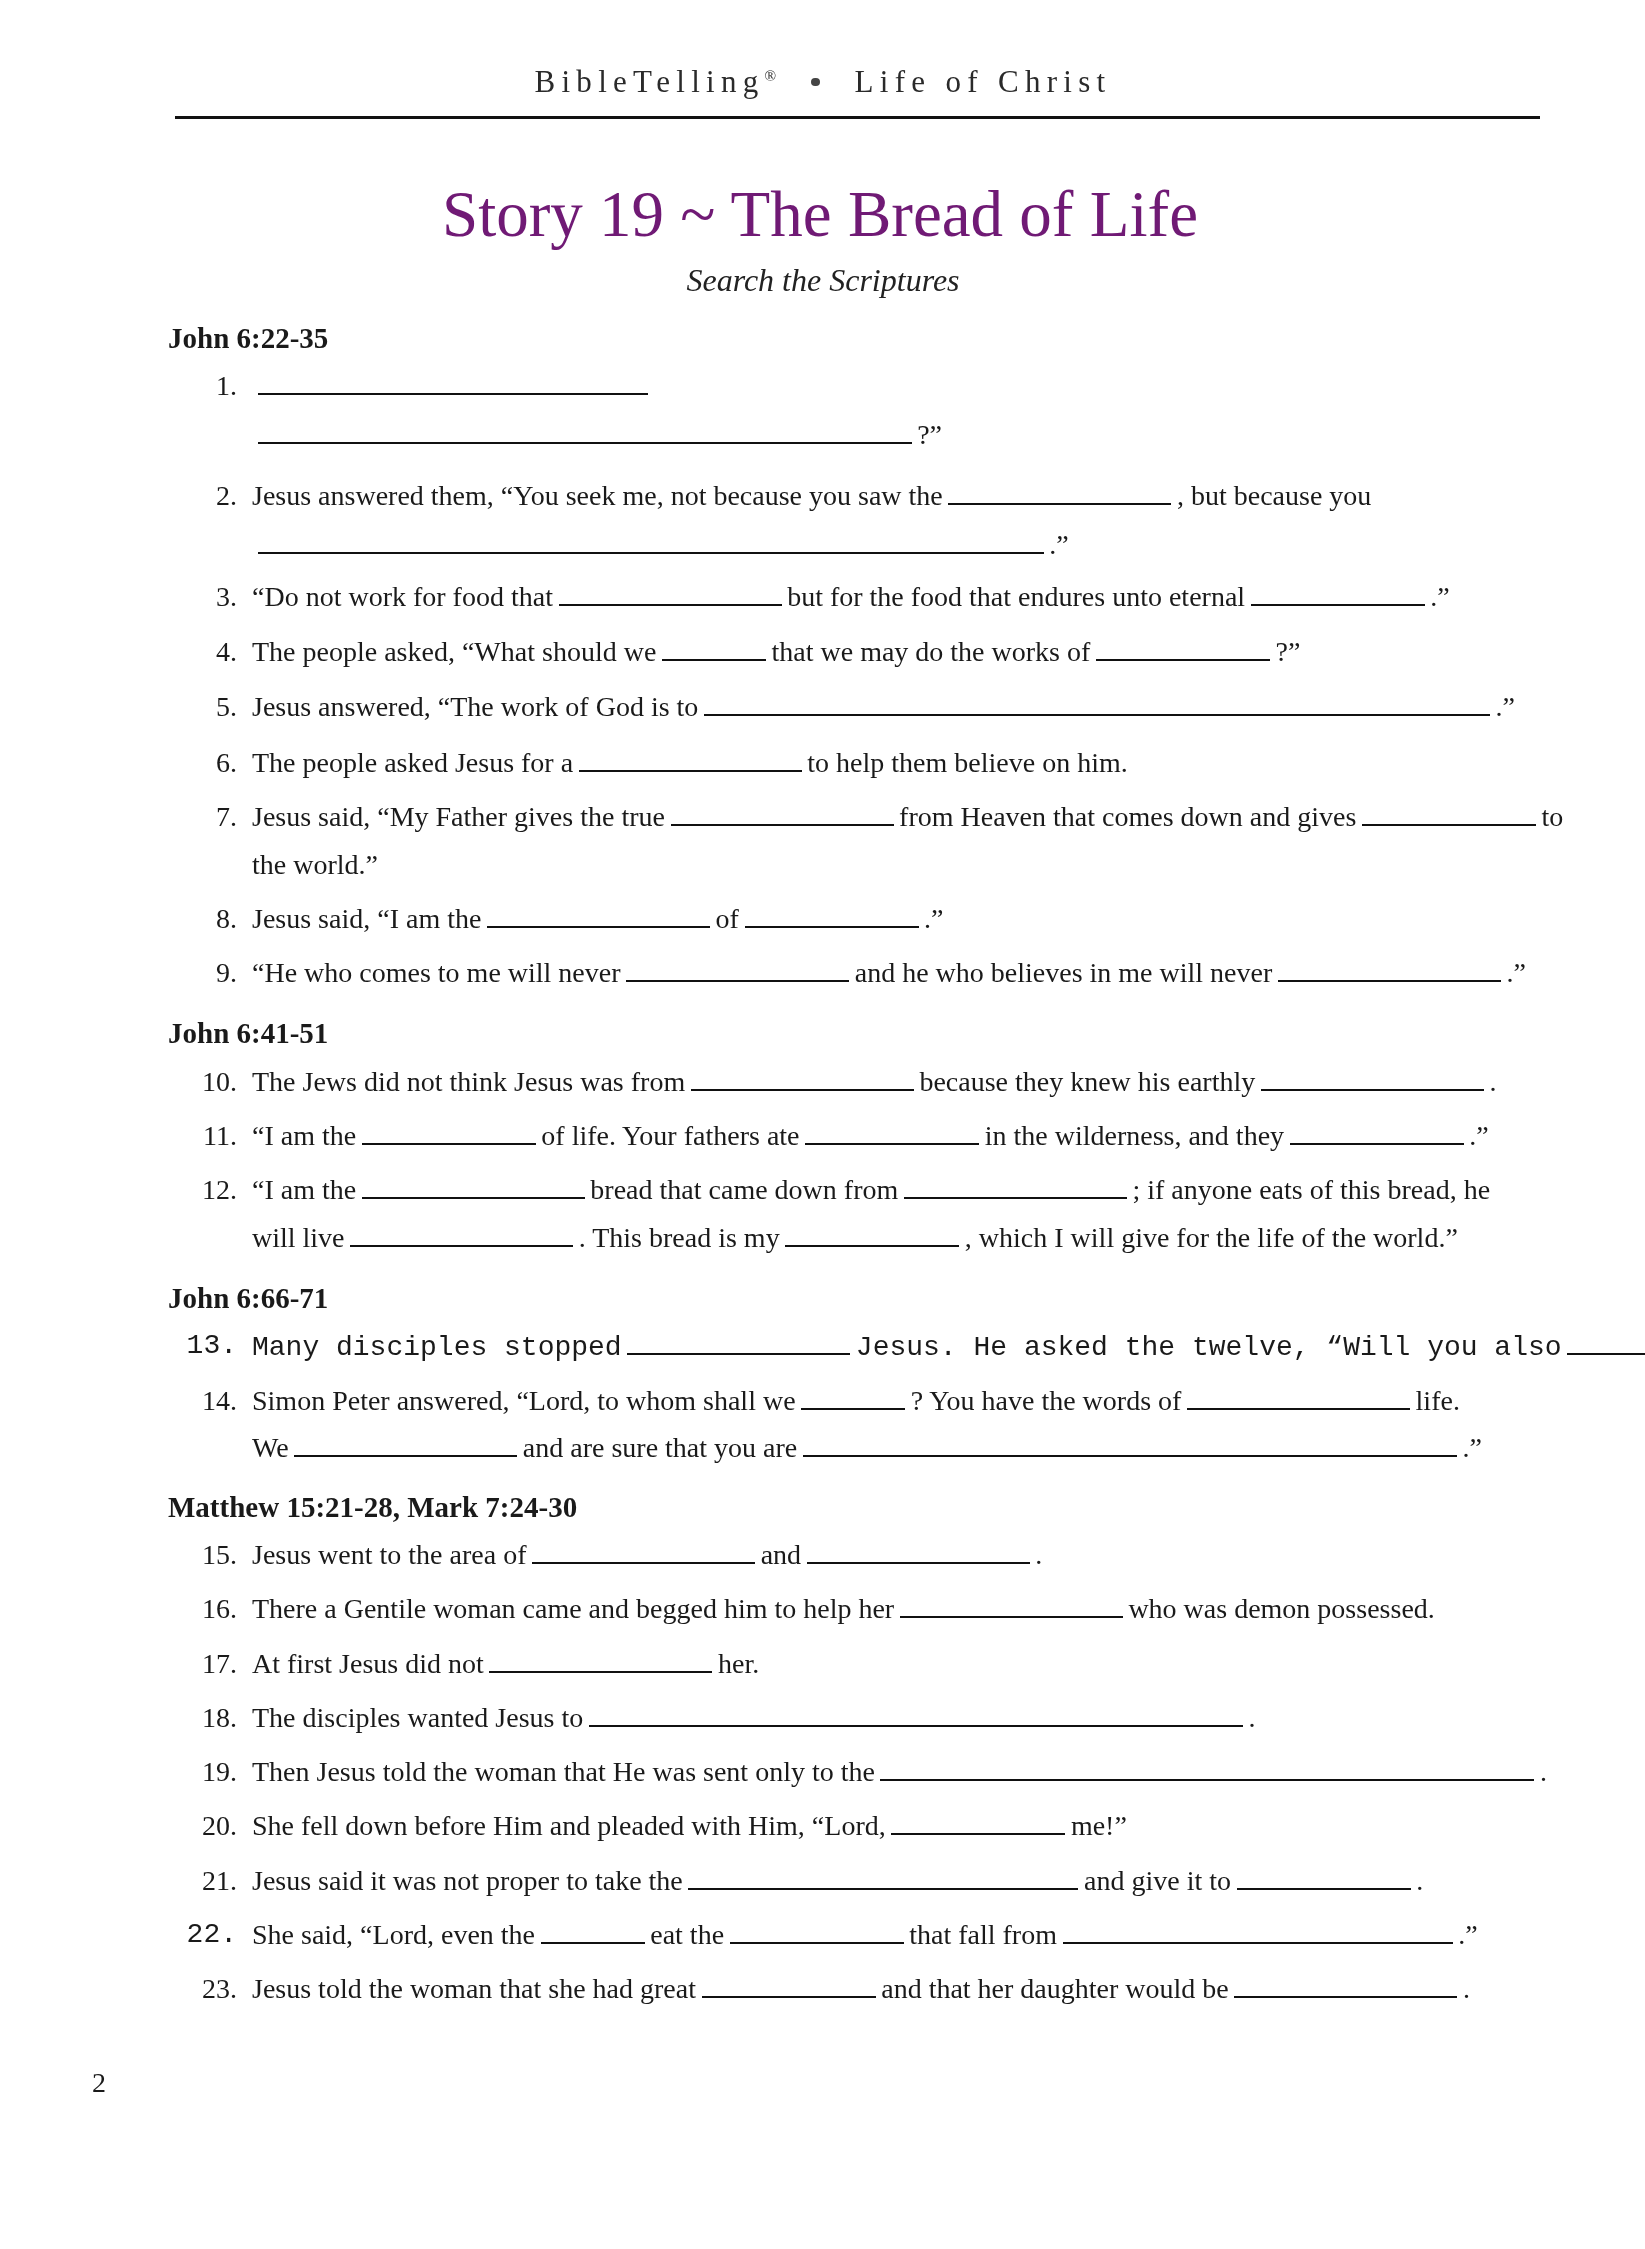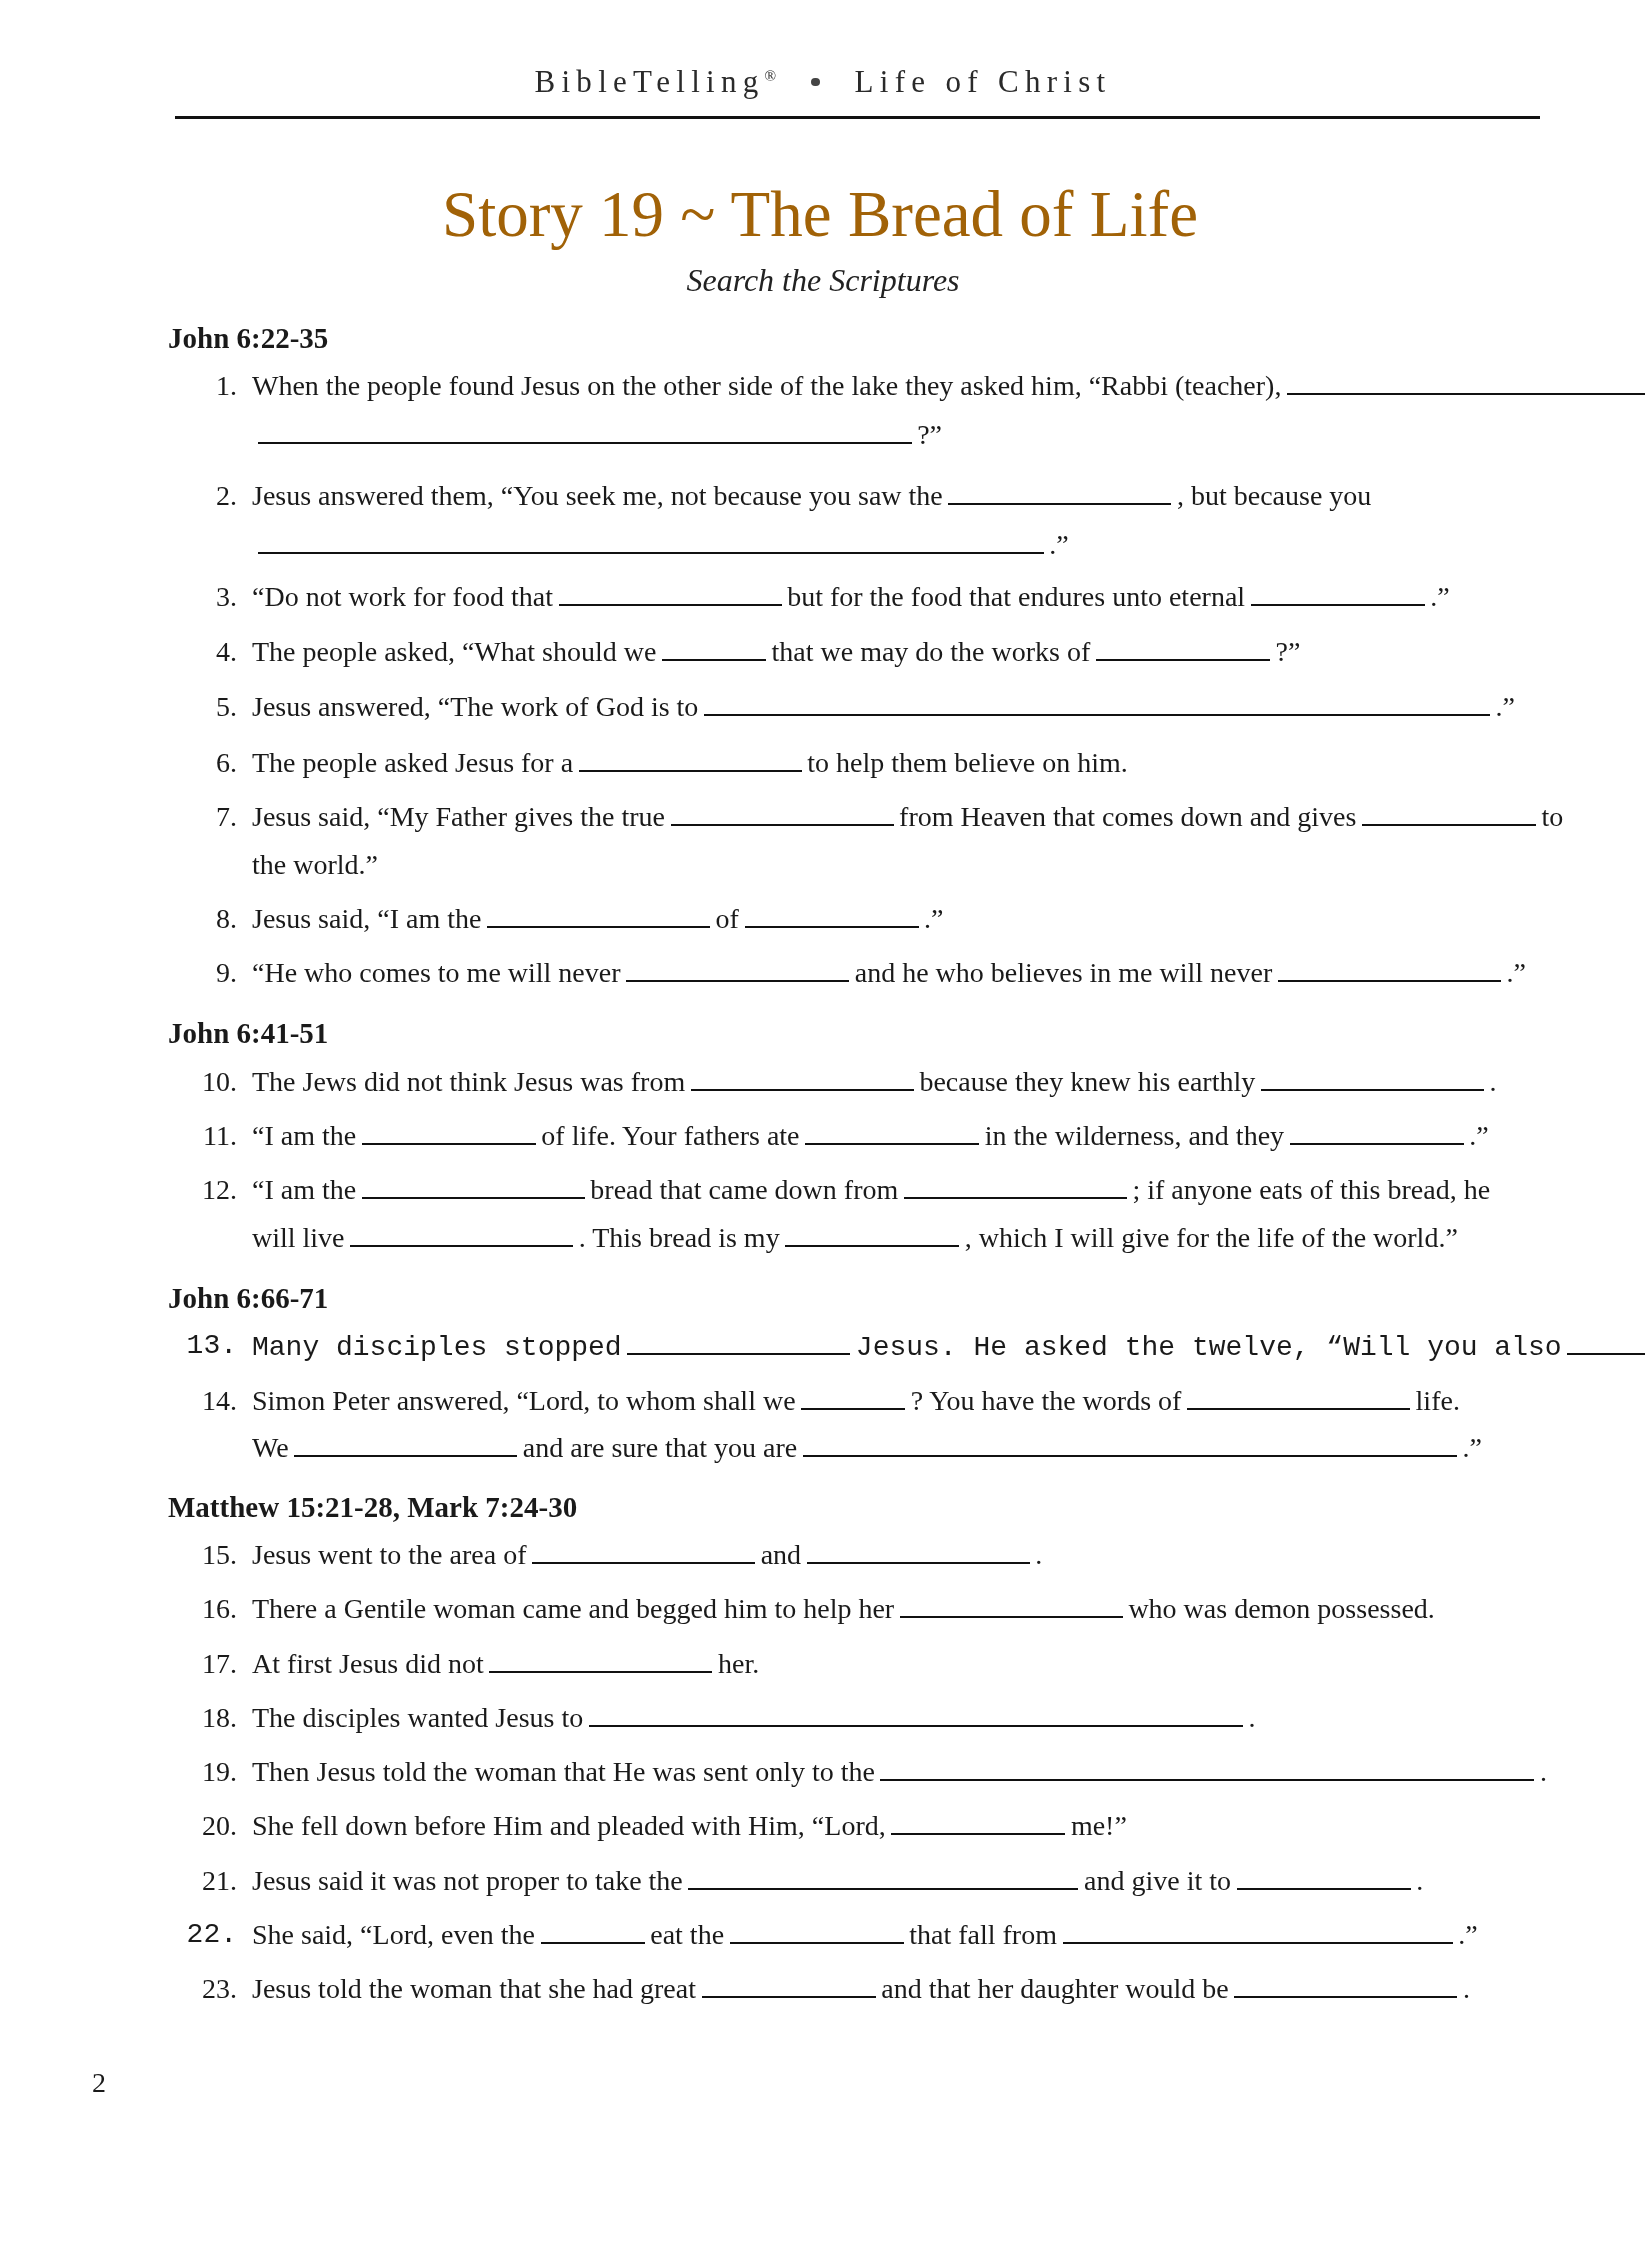--- a/index.html
+++ b/index.html
@@ -5,21 +5,21 @@
   html, body { margin: 0; padding: 0; background: #ffffff; }
   body { width: 1646px; height: 2250px; position: relative; overflow: hidden;
          font-family: "Liberation Serif", "DejaVu Serif", serif; color: #1a1a1a; }
   .abs { position: absolute; white-space: nowrap; }
   .running-head { top: 64px; left: 0; width: 1646px; text-align: center;
                   font-size: 31px; letter-spacing: 6.3px; color: #2a2a2a; }
   .running-head .reg { font-size: 15.3px; vertical-align: super; letter-spacing: 0; }
   .running-head .dot { display: inline-block; width: 8.4px; height: 8.4px; border-radius: 50%;
                        background: #444; margin: 0 35px 5.6px 35px; vertical-align: middle; }
   .head-rule { top: 116px; left: 175px; width: 1365px; height: 2.8px; background: #111; }
-  .title { top: 177px; left: 0; width: 1640px; text-align: center; font-size: 65px; color: #a16207; }
+  .title { top: 177px; left: 0; width: 1640px; text-align: center; font-size: 65px; color: #701a75; }
   .subtitle { top: 262px; left: 0; width: 1646px; text-align: center; font-size: 32px;
               font-style: italic; color: #222; }
   .section { font-size: 29px; font-weight: bold; left: 168px; color: #1a1a1a; }
   .line { font-size: 28px; line-height: 33px; }
   .num { position: absolute; text-align: right; width: 63px; font-size: 28px; }
   .blank { display: inline-block; border-bottom: 2.1px solid #111; height: 24px; vertical-align: baseline; margin: 0 5.6px; }
   .page-num { top: 2067px; left: 92px; font-size: 28px; }
 </style>
 </head>
 <body>
@@ -31,21 +31,21 @@
 
 <div class="abs title">Story 19 ~ The Bread of Life</div>
 <div class="abs subtitle">Search the Scriptures</div>
 
 <div class="abs section" style="top:322px">John 6:22-35</div>
 <div class="abs section" style="top:1017px">John 6:41-51</div>
 <div class="abs section" style="top:1282px">John 6:66-71</div>
 <div class="abs section" style="top:1491px">Matthew 15:21-28, Mark 7:24-30</div>
 
 <div id="questions">
-    <div class="abs line" style="top: 369px; left: 252px;"><span class="num" style="left: -78px;">1.</span><span>When the people found Jesus on the other side of the lake they asked him, “Rabbi (teacher),</span><span class="blank" style="width: 390px;"></span></div>
+    <div class="abs line" style="top: 369px; left: 252px;"><span class="num" style="left: -78px;">1.</span><span class="blank" style="width: 390px;"></span></div>
     <div class="abs line" style="top: 418px; left: 252px;"><span class="blank" style="width: 654px;"></span><span>?”</span></div>
     <div class="abs line" style="top: 479px; left: 252px;"><span class="num" style="left: -78px;">2.</span><span>Jesus answered them, “You seek me, not because you saw the</span><span class="blank" style="width: 223px;"></span><span>, but because you</span></div>
     <div class="abs line" style="top: 528px; left: 252px;"><span class="blank" style="width: 786px;"></span><span>.”</span></div>
     <div class="abs line" style="top: 580px; left: 252px;"><span class="num" style="left: -78px;">3.</span><span>“Do not work for food that</span><span class="blank" style="width: 223px;"></span><span>but for the food that endures unto eternal</span><span class="blank" style="width: 174px;"></span><span>.”</span></div>
     <div class="abs line" style="top: 635px; left: 252px;"><span class="num" style="left: -78px;">4.</span><span>The people asked, “What should we</span><span class="blank" style="width: 104px;"></span><span>that we may do the works of</span><span class="blank" style="width: 174px;"></span><span>?”</span></div>
     <div class="abs line" style="top: 690px; left: 252px;"><span class="num" style="left: -78px;">5.</span><span>Jesus answered, “The work of God is to</span><span class="blank" style="width: 786px;"></span><span>.”</span></div>
     <div class="abs line" style="top: 746px; left: 252px;"><span class="num" style="left: -78px;">6.</span><span>The people asked Jesus for a</span><span class="blank" style="width: 223px;"></span><span>to help them believe on him.</span></div>
     <div class="abs line" style="top: 800px; left: 252px;"><span class="num" style="left: -78px;">7.</span><span>Jesus said, “My Father gives the true</span><span class="blank" style="width: 223px;"></span><span>from Heaven that comes down and gives</span><span class="blank" style="width: 174px;"></span><span>to</span></div>
     <div class="abs line" style="top: 848px; left: 252px;"><span>the world.”</span></div>
     <div class="abs line" style="top: 902px; left: 252px;"><span class="num" style="left: -78px;">8.</span><span>Jesus said, “I am the</span><span class="blank" style="width: 223px;"></span><span>of</span><span class="blank" style="width: 174px;"></span><span>.”</span></div>

